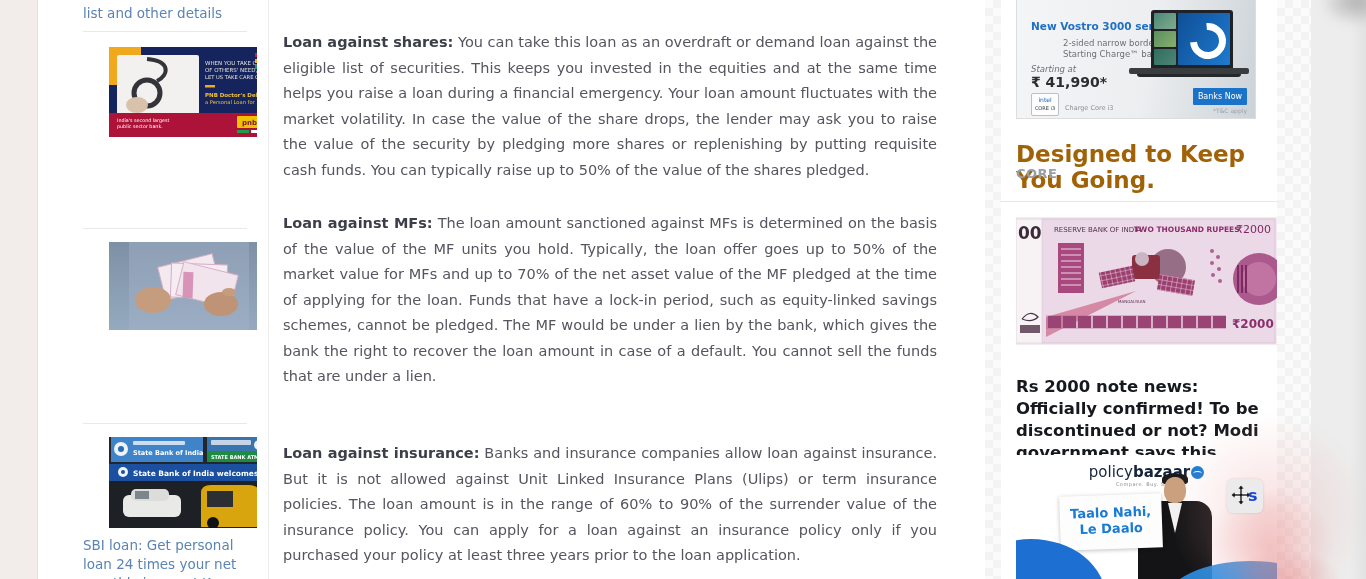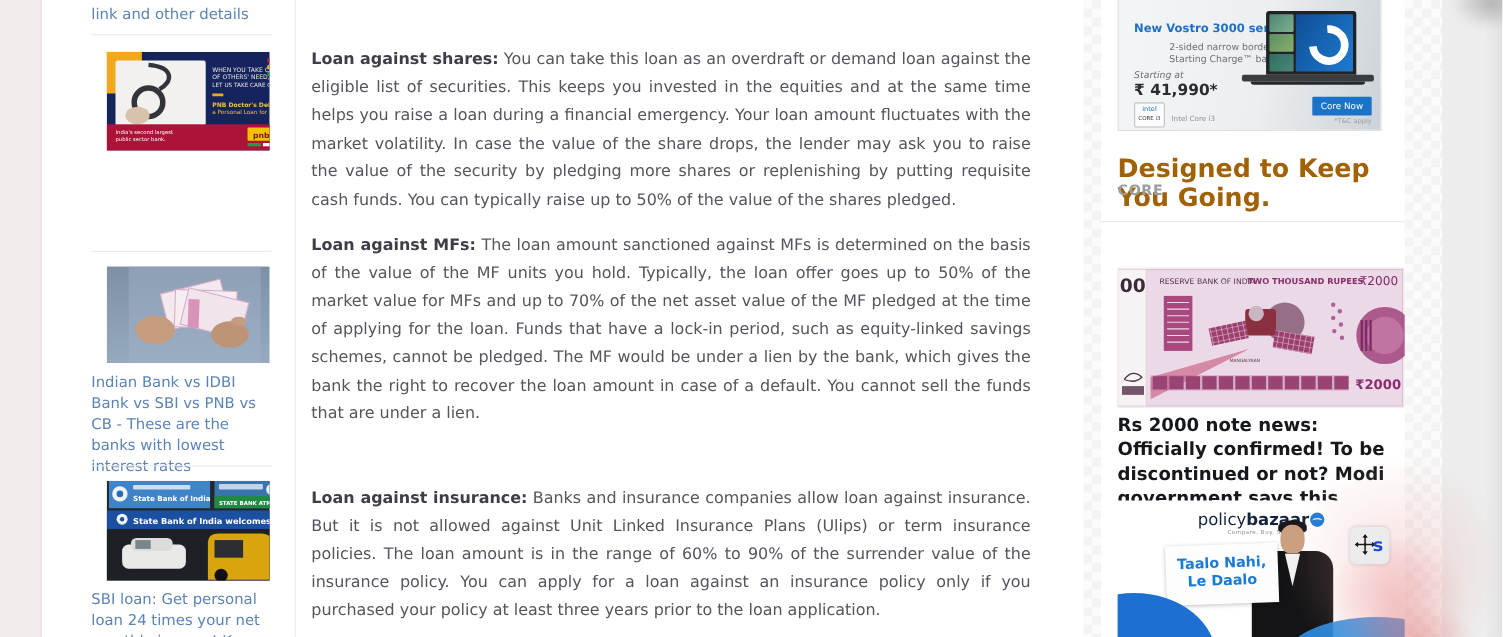--- a/index.html
+++ b/index.html
@@ -22,21 +22,21 @@
   .gutter-mid{left:985px;top:0;width:16px;height:579px;}
   .gutter-right{left:1277px;top:0;width:34px;height:579px;}
   .far-right{left:1311px;top:0;width:55px;height:579px;background:linear-gradient(90deg,#ededed 0%,#ededed 70%,#e2e2e2 100%);}
   .corner-smudge{left:1320px;top:-22px;width:70px;height:48px;border-radius:50%;
     background:radial-gradient(closest-side,rgba(110,110,110,.45),rgba(110,110,110,0));filter:blur(4px);}
 
   
   .sidebar-divider{left:268px;top:0;width:1px;height:579px;background:#ececec;}
   .side-sep{left:83px;width:164px;height:1px;background:#e9e9e9;}
   .side-link{left:83px;width:165px;color:#5b84b4;font-size:13.5px;line-height:19px;cursor:pointer;}
-  .side-thumb{left:73px;width:148px;overflow:hidden;cursor:pointer;padding-left:24px;}
+  .side-thumb{left:85px;width:148px;overflow:hidden;cursor:pointer;padding-left:24px;}
 
   
   .para{left:283px;width:654px;color:#54555e;font-size:14.5px;line-height:25.5px;text-align:justify;}
   .para b{color:#3d3f48;}
 
   
   .rail-sep{left:1000px;top:201px;width:277px;height:1px;background:#e7e7e7;}
   .dell-ad{left:1016px;top:0;width:238px;height:118px;border:1px solid #ddd;border-top:none;
     background:linear-gradient(100deg,#f4f5f6 0%,#eceef0 55%,#ccd3d8 100%);overflow:hidden;cursor:pointer;}
   .dell-head{left:14px;top:20px;font-size:10.5px;font-weight:bold;color:#1f6fc4;}
@@ -54,21 +54,21 @@
   .lap-col{left:3px;top:3px;width:22px;height:52px;display:flex;flex-direction:column;gap:2px;}
   .lap-cell{flex:1;background:linear-gradient(135deg,#4d8677,#7fae8c);border-radius:1px;}
   .lap-main{left:27px;top:3px;width:52px;height:52px;background:linear-gradient(120deg,#0f4f96,#1e7ad0);border-radius:1px;}
   .c-ring{left:12px;top:10px;width:22px;height:22px;border:7px solid #ffffff;border-left-color:transparent;
     border-radius:50%;transform:rotate(40deg);}
   .lap-base{left:0;top:58px;width:120px;height:6px;background:#3a3d40;border-radius:2px;}
   .lap-base2{left:8px;top:64px;width:104px;height:3px;background:#25282b;border-radius:0 0 3px 3px;}
   .dell-caption{left:1016px;top:141px;width:250px;font-size:23px;font-weight:bold;color:#a16207;cursor:pointer;}
   .dell-brand{left:1016px;top:166px;font-size:13px;font-weight:bold;letter-spacing:.5px;color:#999ea3;}
 
-  .note-img{left:1016px;top:217px;width:261px;height:128px;cursor:pointer;margin-top:26px;}
+  .note-img{left:1016px;top:217px;width:261px;height:128px;cursor:pointer;}
   .note-headline{left:1016px;top:376px;width:258px;font-size:16.5px;line-height:22px;font-weight:bold;color:#15181d;cursor:pointer;}
 
   .pb-ad{left:1016px;top:455px;width:261px;height:124px;background:#ffffff;overflow:hidden;cursor:pointer;}
   .pb-logo{left:0;top:8px;width:261px;text-align:center;font-size:15px;color:#14243c;}
   .pb-logo .b{font-weight:bold;}
   .pb-globe{display:inline-block;width:13px;height:13px;border-radius:50%;background:#1a7bd4;vertical-align:-2px;position:relative;margin-left:1px;}
   .pb-globe::after{content:"";position:absolute;left:2px;top:5px;width:9px;height:4px;border-top:1.6px solid #fff;border-radius:50%;}
   .pb-tag{left:0;top:26px;width:261px;text-align:center;font-size:5px;letter-spacing:.5px;color:#8a8f94;}
   .pb-sign{left:44px;top:40px;width:102px;height:54px;background:#fdfdfd;box-shadow:0 1px 4px rgba(0,0,0,.25);
     transform:rotate(-2deg);text-align:center;padding-top:10px;box-sizing:border-box;}
@@ -97,21 +97,21 @@
 
 <div id="screen">
 
   <div class="abs left-strip"></div>
   <div class="abs gutter-mid checker"></div>
   <div class="abs gutter-right checker"></div>
   <div class="abs far-right"></div>
   <div class="abs corner-smudge"></div>
   <div class="abs sidebar-divider"></div>
 
-  <div class="abs side-link" style="top:4px;">link and other details</div>
+  <div class="abs side-link" style="top:4px;">list and other details</div>
   <div class="abs side-sep" style="top:31px;"></div>
 
   <div class="abs side-thumb" style="top:47px;height:90px;">
     <svg width="160" height="90" viewBox="0 0 160 90">
       <rect width="160" height="90" fill="#15245c"></rect>
       <rect width="32" height="38" fill="#f0a81c"></rect>
       <rect x="8" y="8" width="82" height="62" rx="2" fill="#f2f1ef"></rect>
       <circle cx="38" cy="46" r="13" fill="none" stroke="#33343a" stroke-width="5"></circle>
       <path d="M38 12 C62 14 60 28 48 34" fill="none" stroke="#33343a" stroke-width="4"></path>
       <ellipse cx="28" cy="58" rx="11" ry="8" fill="#d9c2ab"></ellipse>
@@ -149,21 +149,20 @@
         <rect x="52" y="18" width="56" height="34" fill="#f3e9ef" stroke="#d5aec6" stroke-width="1" transform="rotate(-14 80 35)"></rect>
         <rect x="62" y="22" width="56" height="34" fill="#f6edf2" stroke="#d5aec6" stroke-width="1" transform="rotate(2 90 39)"></rect>
         <rect x="70" y="26" width="56" height="34" fill="#f1e4ec" stroke="#d5aec6" stroke-width="1" transform="rotate(14 98 43)"></rect>
         <rect x="74" y="30" width="10" height="26" fill="#d893b8" transform="rotate(2 79 43)"></rect>
       </g>
       <ellipse cx="44" cy="58" rx="18" ry="13" fill="#c59c7e"></ellipse>
       <ellipse cx="112" cy="62" rx="17" ry="12" fill="#bf9476"></ellipse>
       <ellipse cx="120" cy="50" rx="7" ry="4" fill="#c59c7e"></ellipse>
     </svg>
   </div>
-  <div class="abs side-link" style="top:339px;">Indian Bank vs IDBI Bank vs SBI vs PNB vs CB - These are the banks with lowest interest rates</div>
   <div class="abs side-sep" style="top:423px;"></div>
 
   <div class="abs side-thumb" style="top:437px;height:91px;">
     <svg width="160" height="91" viewBox="0 0 160 91">
       <rect width="160" height="91" fill="#23272c"></rect>
       <rect x="2" y="0" width="92" height="25" fill="#3f83c8"></rect>
       <circle cx="12" cy="12" r="7" fill="#eef3f8"></circle>
         <circle cx="12" cy="12" r="3" fill="#2a6cb0"></circle>
       <rect x="24" y="4" width="52" height="4" rx="1" fill="#e8eef5" opacity=".85"></rect>
       <text x="24" y="18" font-size="6.5" font-weight="bold" fill="#ffffff">State Bank of India</text>
@@ -181,21 +180,21 @@
       <rect x="14" y="58" width="58" height="22" rx="6" fill="#e9e9e7"></rect>
       <rect x="22" y="52" width="38" height="12" rx="5" fill="#dcdcda"></rect>
       <rect x="26" y="54" width="14" height="8" fill="#7d858c"></rect>
       <path d="M92 90 L92 56 Q92 48 102 48 L140 48 Q152 48 152 62 L152 90 Z" fill="#d9a50e"></path>
       <rect x="98" y="54" width="26" height="16" fill="#2b2e33"></rect>
       <circle cx="104" cy="86" r="6" fill="#111215"></circle>
     </svg>
   </div>
   <div class="abs side-link" style="top:536px;">SBI loan: Get personal loan 24 times your net monthly income! Know how...</div>
 
-  <div class="abs para" style="top:30px;margin-top:12px;">
+  <div class="abs para" style="top:30px;">
     <b>Loan against shares:</b><span> You can take this loan as an overdraft or demand loan against the eligible list of securities. This keeps you invested in the equities and at the same time helps you raise a loan during a financial emergency. Your loan amount fluctuates with the market volatility. In case the value of the share drops, the lender may ask you to raise the value of the security by pledging more shares or replenishing by putting requisite cash funds. You can typically raise up to 50% of the value of the shares pledged.</span>
   </div>
   <div class="abs para" style="top:211px;">
     <b>Loan against MFs:</b><span> The loan amount sanctioned against MFs is determined on the basis of the value of the MF units you hold. Typically, the loan offer goes up to 50% of the market value for MFs and up to 70% of the net asset value of the MF pledged at the time of applying for the loan. Funds that have a lock-in period, such as equity-linked savings schemes, cannot be pledged. The MF would be under a lien by the bank, which gives the bank the right to recover the loan amount in case of a default. You cannot sell the funds that are under a lien.</span>
   </div>
   <div class="abs para" style="top:418px;margin-top:23px;">
     <b>Loan against insurance:</b><span> Banks and insurance companies allow loan against insurance. But it is not allowed against Unit Linked Insurance Plans (Ulips) or term insurance policies. The loan amount is in the range of 60% to 90% of the surrender value of the insurance policy. You can apply for a loan against an insurance policy only if you purchased your policy at least three years prior to the loan application.</span>
   </div>
 
   <div class="abs dell-ad">
@@ -203,36 +202,36 @@
     <div class="abs dell-sub">
       <div>2-sided narrow borders &amp;</div>
       <div>Starting Charge™ battery.</div>
     </div>
     <div class="abs dell-start">Starting at</div>
     <div class="abs dell-price">₹ 41,990*</div>
     <div class="abs intel-badge">
       <div>intel</div>
       <div style="color:#33383d;font-size:5px;">CORE i3</div>
     </div>
-    <div class="abs intel-label">Intel Core i3</div>
+    <div class="abs intel-label">Charge Core i3</div>
     <div class="abs laptop">
       <div class="abs lap-screen">
         <div class="abs lap-col">
           <div class="lap-cell"></div>
             <div class="lap-cell" style="background:linear-gradient(135deg,#5a8f5f,#88b06e);"></div>
             <div class="lap-cell" style="background:linear-gradient(135deg,#2e6e5e,#4d8677);"></div>
         </div>
         <div class="abs lap-main">
             <div class="abs c-ring"></div>
           </div>
       </div>
       <div class="abs lap-base"></div>
         <div class="abs lap-base2"></div>
     </div>
-    <div class="abs shopnow">Core Now</div>
+    <div class="abs shopnow">Banks Now</div>
     <div class="abs dell-tnc">*T&amp;C apply</div>
   </div>
   <div class="abs dell-caption">Designed to Keep You Going.</div>
   <div class="abs dell-brand">CORE</div>
   <div class="abs rail-sep"></div>
 
   <div class="abs note-img">
     <svg width="261" height="128" viewBox="0 0 261 128">
       <defs>
         <pattern id="grid" width="5" height="5" patternUnits="userSpaceOnUse">

